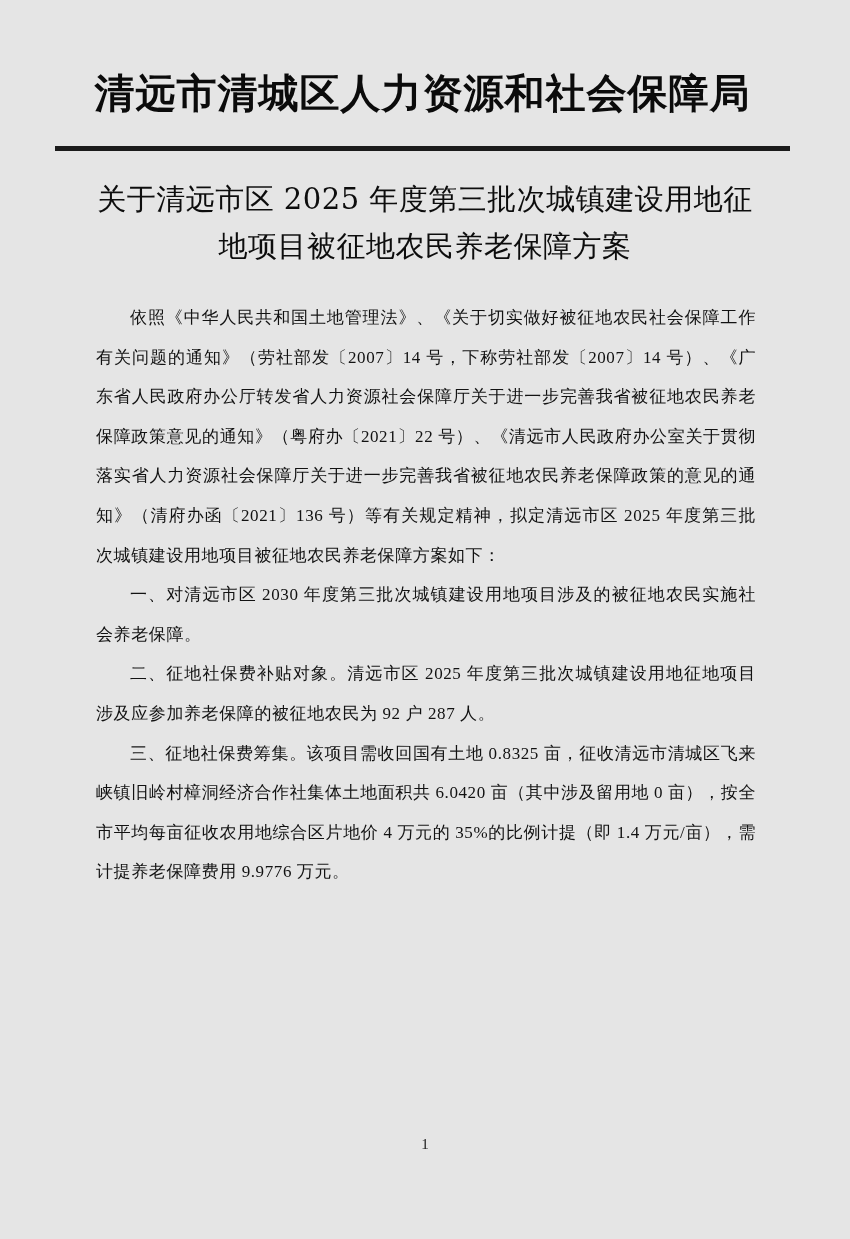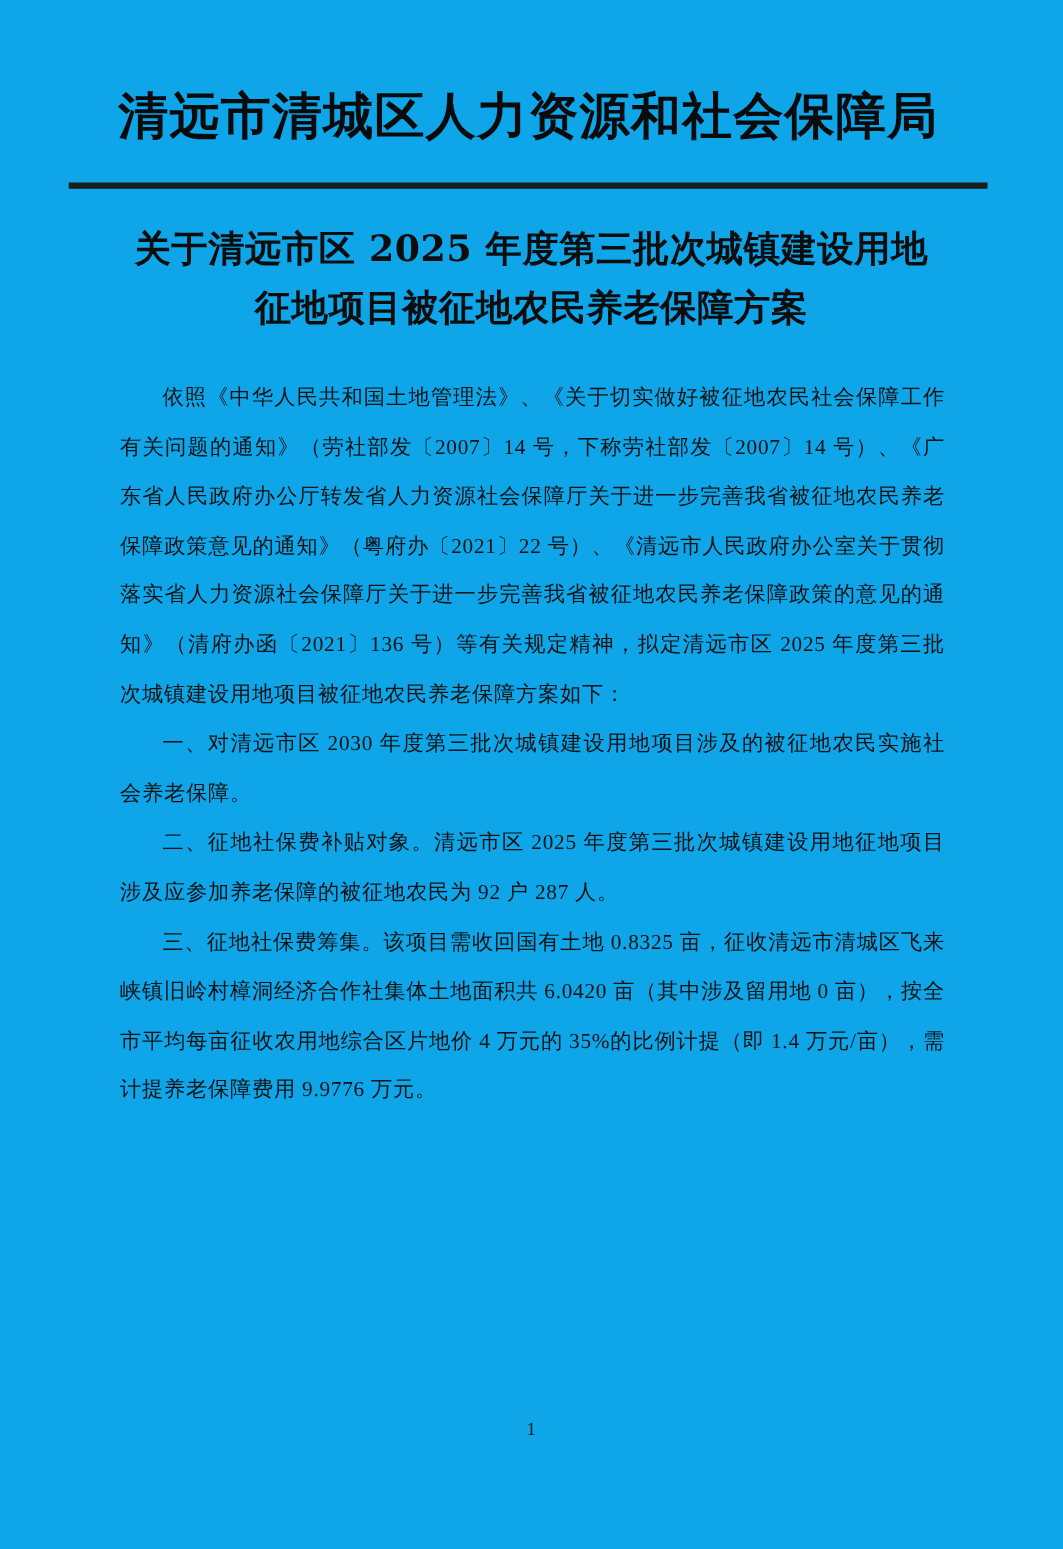--- a/index.html
+++ b/index.html
@@ -4,21 +4,21 @@
 <style>
   html, body {
     margin: 0;
     padding: 0;
     background: #8a8a8a;
   }
   .page {
     position: relative;
     width: 850px;
     height: 1239px;
-    background: #0ea5e9;
+    background: #e5e5e5;
     margin: 0 auto;
     overflow: hidden;
     box-sizing: border-box;
     font-family: "Liberation Serif", "DejaVu Serif", serif;
     color: #111111;
   }
   .letterhead {
     position: absolute;
     top: 70px;
     left: 55px;
@@ -42,21 +42,21 @@
     height: 5px;
     background: #1b1b1b;
   }
   .doc-title {
     position: absolute;
     top: 176px;
     left: 95px;
     width: 660px;
     text-align: center;
     font-family: "DejaVu Serif", "Liberation Serif", serif;
-    font-weight: bold;
+    font-weight: normal;
     font-size: 29px;
     line-height: 1.62;
     color: #0d0d0d;
     letter-spacing: 0.5px;
   }
   .body-text {
     position: absolute;
     top: 298px;
     left: 96px;
     width: 660px;

